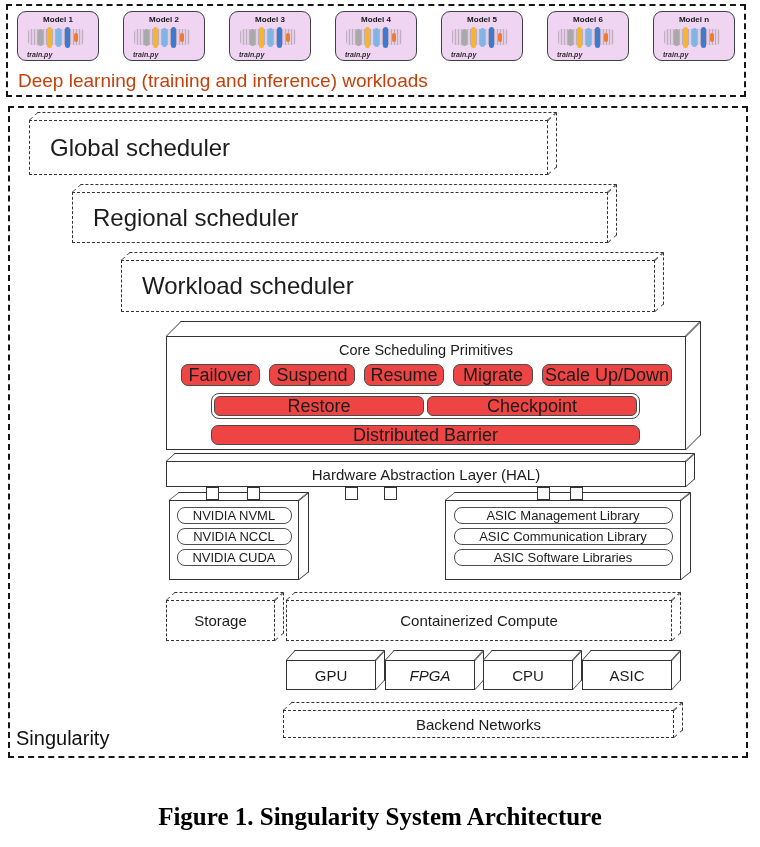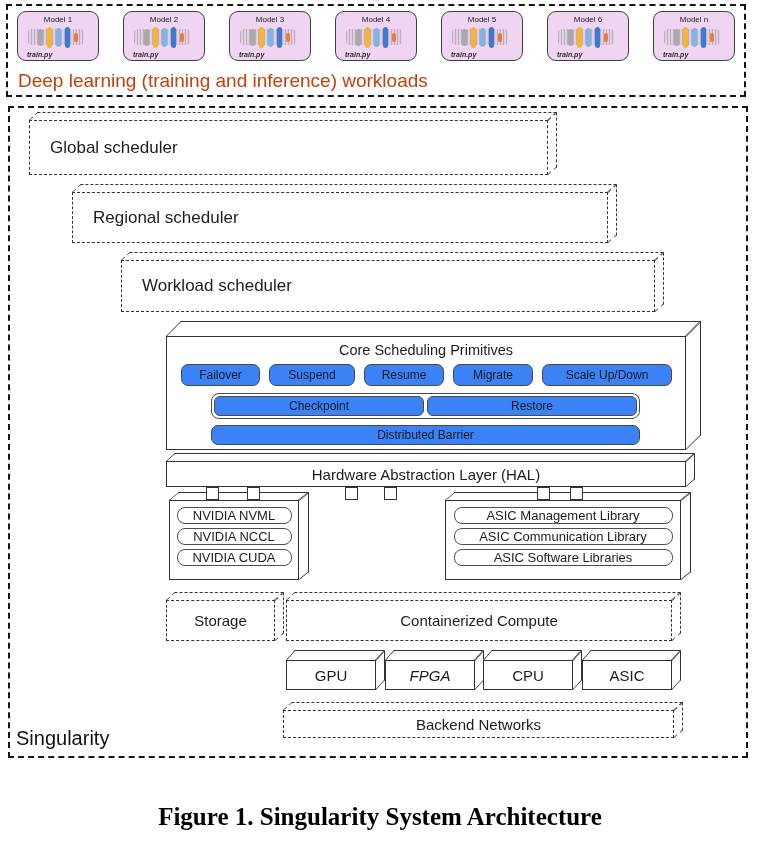--- a/index.html
+++ b/index.html
@@ -12,21 +12,21 @@
   #workloads-box{left:6px; top:4px; width:740px; height:93px;}
   #singularity-box{left:8px; top:106px; width:740px; height:652px;}
   #singularity-label{position:absolute; left:16px; top:727px; font-size:20px; color:#111;}
   
   #models-row{position:absolute; left:6px; top:11px; width:740px; display:flex; justify-content:space-between; padding:0 11px; box-sizing:border-box;}
   .model-card{
     width:82px; height:50px; background:var(--model_card_bg,#f0d5f2);
     border:1.6px solid var(--model_card_border,#3f3f48); border-radius:9px;
     box-sizing:border-box; padding-top:3px; overflow:hidden;
   }
-  .model-title{font-size:8px; font-weight:normal; text-align:center; color:#17171c;}
+  .model-title{font-size:8px; font-weight:bold; text-align:center; color:#17171c;}
   .nn-icon{position:relative; height:24px; margin:1px 8px 0 8px; display:flex; align-items:center; justify-content:center; gap:4px;}
   .nn-icon::before{
     content:""; position:absolute; left:2px; right:6px; top:4px; bottom:4px;
     background:repeating-linear-gradient(90deg, rgba(110,110,110,.38) 0 1px, rgba(140,140,140,.12) 1px 3px);
     border-radius:4px;
   }
   .nb{position:relative; display:inline-block; border-radius:3px;}
   .nb.g{width:5px; height:17px; background:var(--bar_gray,#a9a9a9);}
   .nb.y{width:5px; height:21px; background:var(--bar_yellow,#f5b52e);}
   .nb.c{width:5px; height:19px; background:var(--bar_lightblue,#7fb5e5);}
@@ -42,28 +42,28 @@
     border-bottom:none; transform:skewX(var(--skx)); transform-origin:0 100%;}
   .b3d .sidef{top:0; right:calc(-1 * var(--dx)); width:var(--dx); height:100%;
     border-left:none; transform:skewY(var(--sky)); transform-origin:0 0;}
   .b3d.dashed .face{border-style:dashed; border-width:1.3px;}
   .b3d.dashed .topf{border-bottom:none;}
   .b3d.dashed .sidef{border-left:none;}
   .ext-a{--dx:9px;  --dy:8px;  --skx:-48.4deg; --sky:-41.6deg;}
   .ext-b{--dx:15px; --dy:15px; --skx:-45deg;   --sky:-45deg;}
   .ext-c{--dx:10px; --dy:8px;  --skx:-51.3deg; --sky:-38.7deg;}
   .ext-d{--dx:9px;  --dy:10px; --skx:-42deg;   --sky:-48deg;}
-  .lbl{font-size:17px; padding-left:20px; white-space:nowrap;text-align:right;}
+  .lbl{font-size:24px; padding-left:20px; white-space:nowrap;text-align:right;}
   .ctr{justify-content:center;}
   .ctr-lbl{font-size:15px; padding:0; text-align:center; white-space:nowrap;}
   
   #core-box .front{display:block;}
   #core-title{margin-top:5px; text-align:center; font-size:14.5px;}
   #core-row1{position:absolute; left:14px; right:13px; top:27px; height:22px; display:flex; gap:9px;}
-  .pill{border:1.6px solid #4a4a4a; border-radius:7px; background:#3b82f6; display:flex; align-items:center; justify-content:center; font-size:12px; box-sizing:border-box; white-space:nowrap;}
+  .pill{border:1.6px solid #4a4a4a; border-radius:7px; background:#ef4444; display:flex; align-items:center; justify-content:center; font-size:18px; box-sizing:border-box; white-space:nowrap;}
   .w1{width:79px;} .w2{width:86px;} .w3{width:80px;} .w4{width:80px;} .w5{flex:1;}
   #cr-wrap{position:absolute; left:44px; top:56px; width:429px; height:26px; border:1.5px solid #4a4a4a; border-radius:8px; box-sizing:border-box; display:flex; gap:3px; padding:2px;}
   #cr-wrap .pill{flex:1; border-radius:6px; border-width:1.4px;}
   #barrier-pill{position:absolute; left:44px; top:88px; width:429px; height:20px;}
   
   .pin{position:absolute; top:487px; width:13px; height:13px; background:#fff; border:1.4px solid #333; box-sizing:border-box; z-index:5;}
   
   .group .front{display:flex; flex-direction:column; align-items:center; gap:4px; padding-top:6px; box-sizing:border-box;}
   .item-pill{height:17px; border:1.4px solid #4f4f4f; border-radius:8px; background:#fff; display:flex; align-items:center; justify-content:center; font-size:13px; box-sizing:border-box; white-space:nowrap;}
   #nvidia-box .item-pill{width:115px;}
@@ -192,22 +192,22 @@
     <div class="face front">
       <div id="core-title">Core Scheduling Primitives</div>
       <div id="core-row1">
         <div class="pill w1">Failover</div>
         <div class="pill w2">Suspend</div>
         <div class="pill w3">Resume</div>
         <div class="pill w4">Migrate</div>
         <div class="pill w5">Scale Up/Down</div>
       </div>
       <div id="cr-wrap">
+        <div class="pill">Restore</div>
         <div class="pill">Checkpoint</div>
-        <div class="pill">Restore</div>
       </div>
       <div class="pill" id="barrier-pill">Distributed Barrier</div>
     </div>
   </div>
 
   <div class="b3d ext-a" style="left:166px; top:461px; width:520px; height:26px;">
     <div class="face topf"></div>
     <div class="face sidef"></div>
     <div class="face front ctr">
         <span class="ctr-lbl">Hardware Abstraction Layer (HAL)</span>

